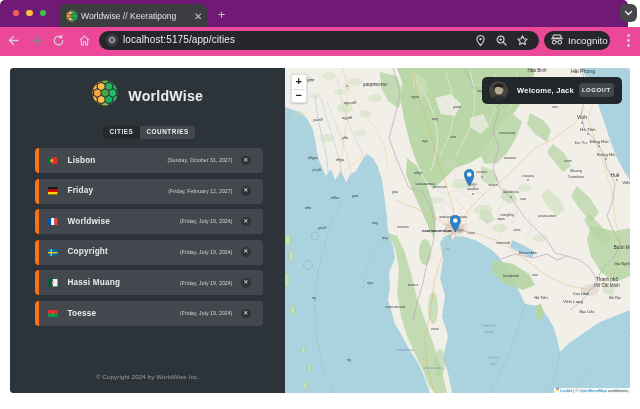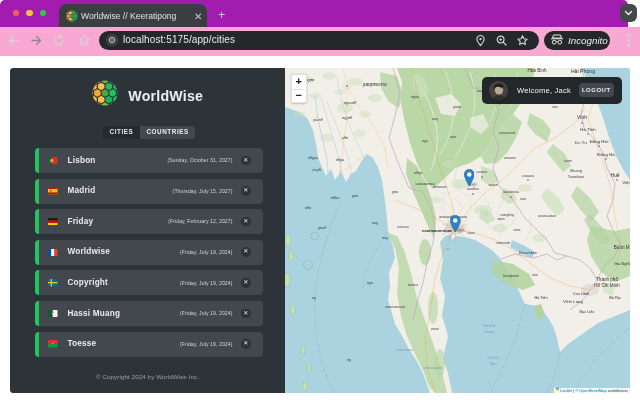--- a/index.html
+++ b/index.html
@@ -1,57 +1,57 @@
 <!DOCTYPE html>
 <html><head>
 <meta charset="utf-8">
 <style>
 * { margin:0; padding:0; box-sizing:border-box; }
 html,body { width:640px; height:409px; overflow:hidden; background:#fff; font-family:"Liberation Sans", sans-serif; }
 
 #chrome { position:absolute; left:0; top:0; width:640px; height:55.5px; }
-#tabbar { position:absolute; left:0; top:0; width:628px; height:27px; background:#a21caf; border-radius:5px 5px 0 0; }
+#tabbar { position:absolute; left:0; top:0; width:628px; height:27px; background:#701a75; border-radius:5px 5px 0 0; }
 .tl { position:absolute; top:9.5px; width:6.5px; height:6.5px; border-radius:50%; }
 #tab { position:absolute; left:59px; top:4px; width:148px; height:23px; background:#3c3d40; border-radius:8px 8px 0 0; }
 #tabtitle { position:absolute; left:22px; top:7px; font-size:8.6px; color:#dfe1e5; white-space:nowrap; }
 #tabx { position:absolute; right:4.5px; top:7px; font-size:10px; color:#c8cacc; }
 #newtab { position:absolute; left:218px; top:7.5px; font-size:12.5px; color:#c8cacc; }
 #tabsearch { position:absolute; left:620px; top:3.5px; width:17px; height:18px; background:#46474b; border-radius:6px; }
-#toolbar { position:absolute; left:0; top:27px; width:640px; height:28.5px; background:#f9a8d4; }
+#toolbar { position:absolute; left:0; top:27px; width:640px; height:28.5px; background:#ec4899; }
 .navic { position:absolute; top:7px; color:#d2d4d7; font-size:12px; }
 #omni { position:absolute; left:99px; top:3.7px; width:440px; height:19.5px; background:#26272a; border-radius:9.75px; }
 #urltext { position:absolute; left:24px; top:-1px; line-height:19.5px; font-size:10px; color:#e8eaed; letter-spacing:.1px; }
-#incog { position:absolute; left:544px; top:3.7px; width:66px; height:19.5px; background:#26272a; border-radius:9.75px; color:#e8eaed;font-style:italic; }
+#incog { position:absolute; left:544px; top:3.7px; width:66px; height:19.5px; background:#26272a; border-radius:9.75px; color:#e8eaed; }
 #incog span { position:absolute; left:24px; top:0; line-height:19.5px; font-size:9.8px; }
 
 #page { position:absolute; left:0; top:55.5px; width:640px; height:353.5px; background:#fff; }
 #app { position:absolute; left:10px; top:12px; width:620px; height:325px; background:#2d3439; border-radius:4px; overflow:hidden; display:flex; }
 
 #side { position:relative; width:275px; height:325px; background:#2d3439; flex:none; }
 #logo { position:absolute; left:0; top:12.5px; width:275px; height:30px; text-align:center; }
 #logo svg { vertical-align:middle; }
 #logoname { display:inline-block; vertical-align:middle; margin-left:6px; margin-top:6px; font-size:14.2px; font-weight:bold; color:#ececec; letter-spacing:.2px; }
 #tabs { position:absolute; left:93px; top:58.5px; height:12.5px; display:flex; border-radius:4px; overflow:hidden; }
 .tabseg { height:12.5px; line-height:12.5px; font-size:6.3px; font-weight:bold; color:#ececec; letter-spacing:.6px; padding:0 6.5px; }
 #tabc { background:#242a2e; }
 #tabk { background:#42484d; }
 #list { position:absolute; left:24.5px; top:80.5px; width:228px; height:225px; overflow:hidden; }
-.city { position:relative; width:228px; height:25px; margin-bottom:5.6px; background:#42484d; border-radius:4px; border-left:4px solid #22c55e; }
+.city { position:relative; width:228px; height:25px; margin-bottom:5.6px; background:#42484d; border-radius:4px; border-left:4px solid #f97316; }
 .flag { position:absolute; left:9.7px; top:8.8px; width:9.5px; height:7.4px; border-radius:1px; overflow:hidden; } .flag svg { display:block; }
 .cname { position:absolute; left:29px; top:7.7px; font-size:8.2px; font-weight:bold; color:#ececec; letter-spacing:.2px; }
 .cdate { position:absolute; right:30px; top:9.3px; font-size:5.1px; color:#d6d6d6; letter-spacing:.1px; }
 .cx { position:absolute; right:12px; top:7.6px; width:9.6px; height:9.6px; border-radius:50%; background:#2d3439; color:#ececec; font-size:6px; line-height:9.6px; text-align:center; }
 #foot { position:absolute; left:0; top:305.5px; width:275px; text-align:center; font-size:6.2px; color:#9aa0a5; background:transparent; letter-spacing:.1px; }
 
 #map { position:relative; width:345px; height:325px; flex:none; overflow:hidden; background:#f2efe9; }
 #zoomctl { position:absolute; left:6px; top:6px; width:15.5px; height:29px; background:#fff; border:1px solid rgba(0,0,0,.12); border-radius:2px; box-shadow:0 0.5px 2px rgba(0,0,0,.2); z-index:5; }
 #zoomctl .zi { position:absolute; left:0; width:13.5px; text-align:center; font-size:11px; font-weight:bold; color:#1a1a1a; }
 #userbox { position:absolute; left:197px; top:9px; width:140px; height:27.5px; background:#22272b; border-radius:5px; z-index:5; }
 #uav { position:absolute; left:6.5px; top:4px; width:19.5px; height:19.5px; border-radius:50%; overflow:hidden; }
-#uwel { position:absolute; left:35px; top:9.6px; font-size:7.6px; font-weight:normal; color:#f1f1f1; letter-spacing:.2px; }
+#uwel { position:absolute; left:35px; top:9.6px; font-size:7.6px; font-weight:bold; color:#f1f1f1; letter-spacing:.2px; }
 #ulog { position:absolute; left:97px; top:6.8px; width:34.5px; height:14px; background:#42484d; border-radius:4px; color:#ececec; font-size:6px; font-weight:bold; letter-spacing:.5px; text-align:center; line-height:14px; }
 #attrib { position:absolute; right:0; bottom:0; height:4.5px; background:rgba(255,255,255,.85); z-index:5; font-size:3.9px; color:#333; padding:0 2px; line-height:4.5px; }
 #attrib i { display:inline-block; width:3.6px; height:2.6px; background:linear-gradient(#4e7fd0 50%,#f7d154 50%); vertical-align:1px; margin-right:1px; }
 #attrib b { color:#0078a8; font-weight:normal; }
 .marker { position:absolute; z-index:4; }
 </style>
 </head>
 <body>
 <div id="chrome">
   <div id="tabbar">
@@ -187,33 +187,20 @@
             <div class="flag">
               <svg width="9.5" height="7.4" viewBox="0 0 14 10.5" preserveAspectRatio="none">
                 <rect width="5.6" height="10.5" fill="#0b6b35"></rect>
                 <rect x="5.6" width="8.4" height="10.5" fill="#dd2c2c"></rect>
                 <circle cx="5.6" cy="5.2" r="2.3" fill="#f7c600"></circle>
                 <circle cx="5.6" cy="5.2" r="1.2" fill="#dd2c2c" stroke="#fff" stroke-width=".5"></circle>
               </svg>
             </div>
             <span class="cname">Lisbon</span>
             <span class="cdate">(Sunday, October 31, 2027)</span>
-            <div class="cx">✕</div>
-          </div>
-          <div class="city">
-            <div class="flag">
-              <svg width="9.5" height="7.4" viewBox="0 0 14 10.5" preserveAspectRatio="none">
-                <rect width="14" height="10.5" fill="#f1bf00"></rect>
-                <rect width="14" height="2.8" fill="#aa151b"></rect>
-                <rect y="7.7" width="14" height="2.8" fill="#aa151b"></rect>
-                <rect x="3" y="4" width="2" height="2.6" fill="#b0403d"></rect>
-              </svg>
-            </div>
-            <span class="cname">Madrid</span>
-            <span class="cdate">(Thursday, July 15, 2027)</span>
             <div class="cx">✕</div>
           </div>
           <div class="city">
             <div class="flag">
               <svg width="9.5" height="7.4" viewBox="0 0 14 10.5" preserveAspectRatio="none">
                 <rect width="14" height="3.5" fill="#1a1a1a"></rect>
                 <rect y="3.5" width="14" height="3.5" fill="#dd0000"></rect>
                 <rect y="7" width="14" height="3.5" fill="#ffce00"></rect>
               </svg>
             </div>

